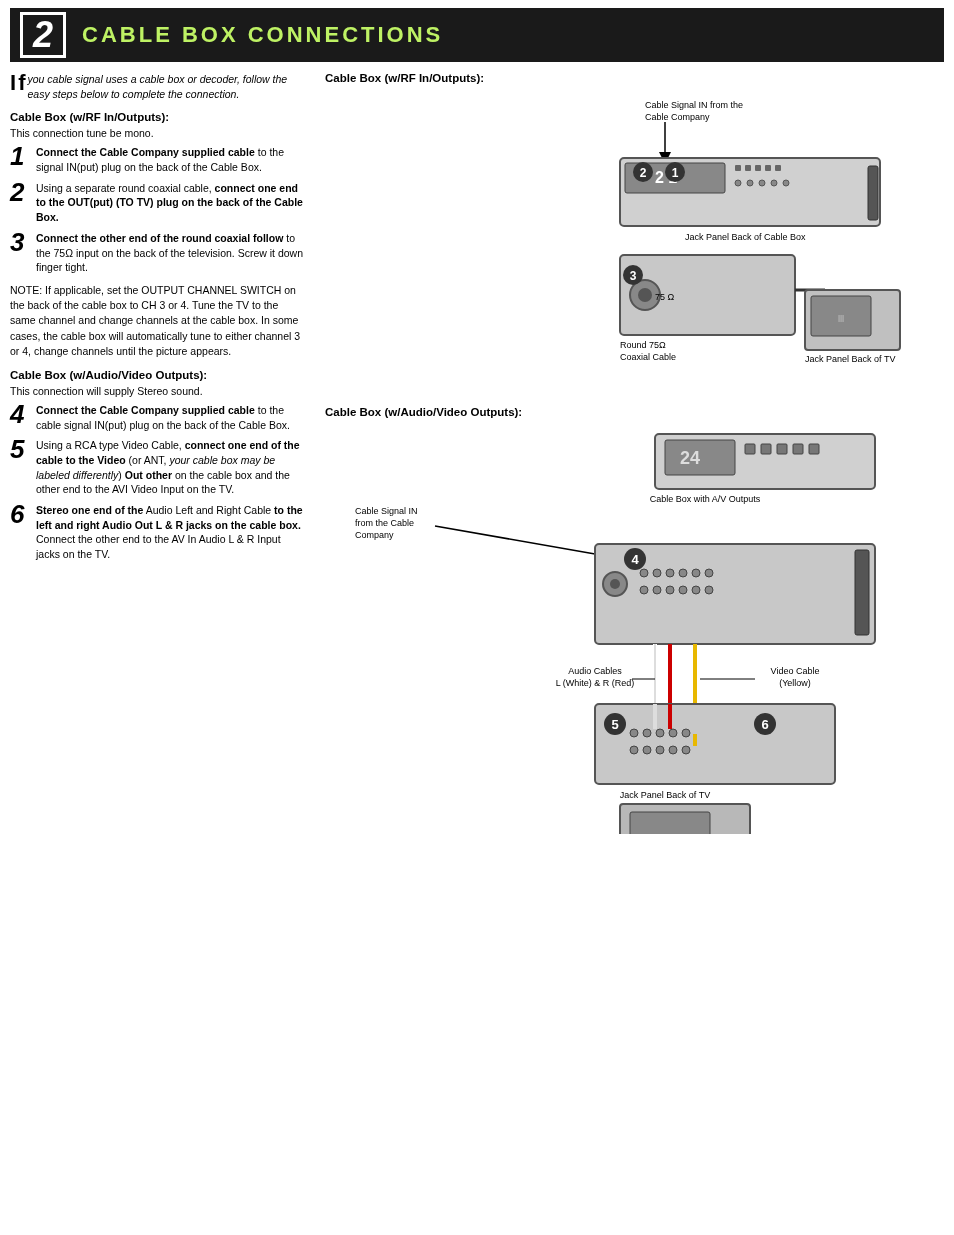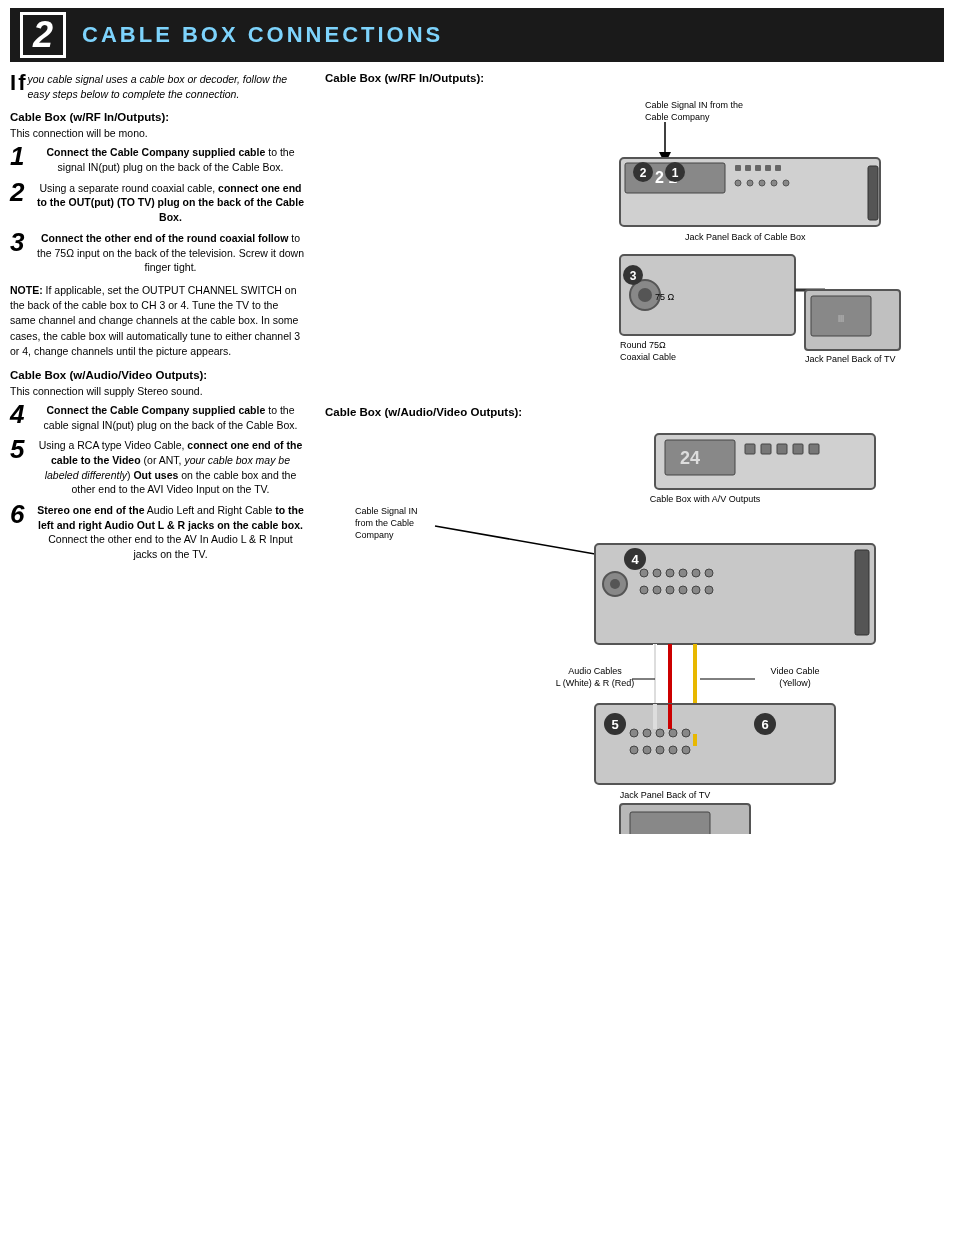--- a/index.html
+++ b/index.html
@@ -36,21 +36,21 @@
       line-height: 1;
       font-style: italic;
       border: 3px solid #fff;
       padding: 2px 10px;
     }
     .header-title {
       font-size: 22px;
       font-weight: bold;
       letter-spacing: 3px;
       text-transform: uppercase;
-      color: #7dd3fc;
+      color: #bef264;
       font-variant: small-caps;
     }
 
     
     .main-content {
       display: flex;
       gap: 20px;
     }
 
     
@@ -107,35 +107,34 @@
       font-style: italic;
       line-height: 1;
       min-width: 22px;
       margin-right: 4px;
       margin-top: -2px;
     }
 
     .step-text {
       font-size: 10.5px;
       line-height: 1.4;
-      text-align: center;
     }
 
     .step-text strong {
       font-weight: bold;
     }
 
     .note-text {
       font-size: 10.5px;
       line-height: 1.45;
       margin-bottom: 10px;
     }
 
     .note-text strong {
-      font-weight: bold;
+      font-weight: normal;
     }
 
     
     .diagram-section {
       margin-bottom: 14px;
     }
 
     .diagram-label-heading {
       font-size: 11.5px;
       font-weight: bold;
@@ -165,21 +164,21 @@
   <div class="main-content">
 
     <div class="left-column">
 
       <p class="intro-text">
         <em><strong style="font-size:22px; font-style:normal; float:left; margin-right:2px; line-height:1;">I</strong>f you cable signal uses a cable box or decoder, follow the easy steps below to complete the connection.</em>
       </p>
 
       <div>
         <div class="section-heading">Cable Box (w/RF In/Outputs):</div>
-        <div class="connection-description">This connection will be mono.</div>
+        <div class="connection-description">This connection tune be mono.</div>
 
         <ul class="steps-list">
           <li class="step-item">
             <span class="step-number">1</span>
             <span class="step-text">
               <strong>Connect the Cable Company supplied cable</strong> to the signal IN(put) plug on the back of the Cable Box.
             </span>
           </li>
           <li class="step-item">
             <span class="step-number">2</span>
@@ -207,21 +206,21 @@
         <ul class="steps-list">
           <li class="step-item">
             <span class="step-number">4</span>
             <span class="step-text">
               <strong>Connect the Cable Company supplied cable</strong> to the cable signal IN(put) plug on the back of the Cable Box.
             </span>
           </li>
           <li class="step-item">
             <span class="step-number">5</span>
             <span class="step-text">
-              Using a RCA type Video Cable, <strong>connect one end of the cable to the Video</strong> (or ANT, <em>your cable box may be labeled differently</em>) <strong>Out uses</strong> on the cable box and the other end to the AVI Video Input on the TV.
+              Using a RCA type Video Cable, <strong>connect one end of the cable to the Video</strong> (or ANT, <em>your cable box may be labeled differently</em>) <strong>Out other</strong> on the cable box and the other end to the AVI Video Input on the TV.
             </span>
           </li>
           <li class="step-item">
             <span class="step-number">6</span>
             <span class="step-text">
               <strong>Stereo one end of the</strong> Audio Left and Right Cable <strong>to the left and right Audio Out L &amp; R jacks on the cable box.</strong> Connect the other end to the AV In Audio L &amp; R Input jacks on the TV.
             </span>
           </li>
         </ul>
 

